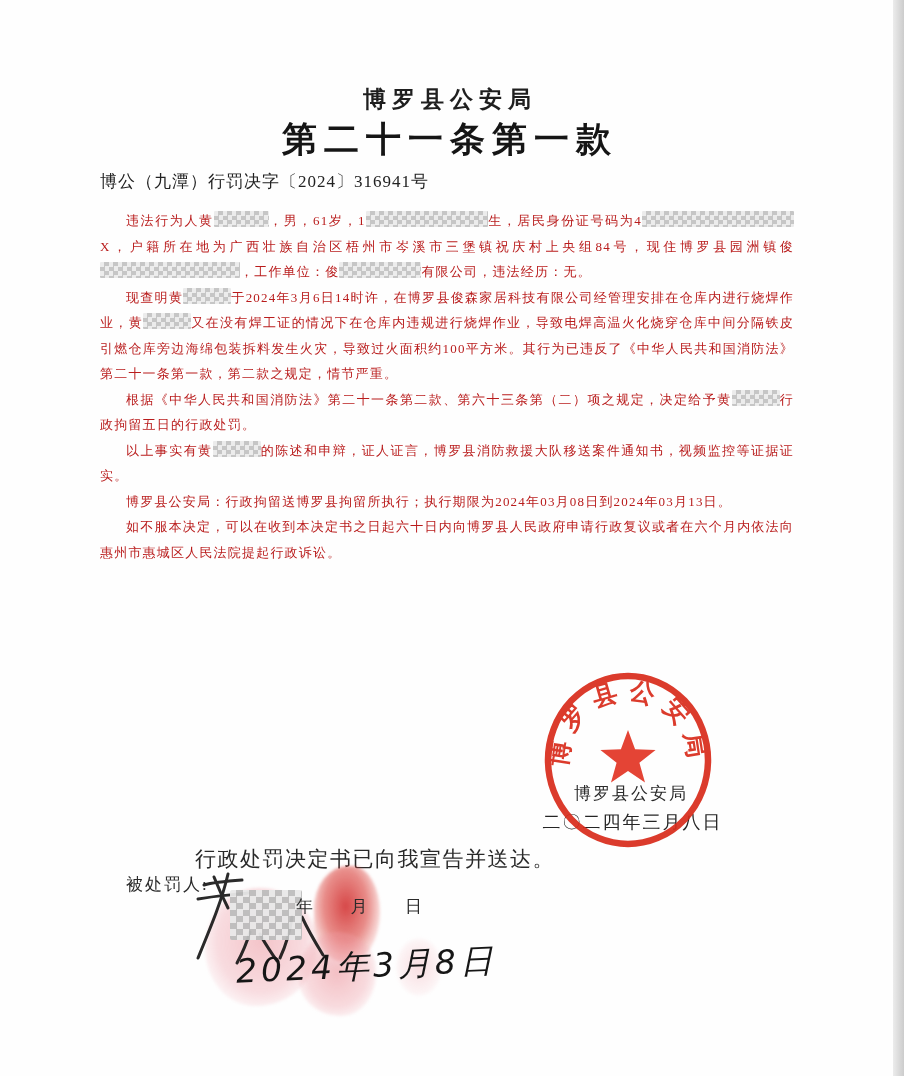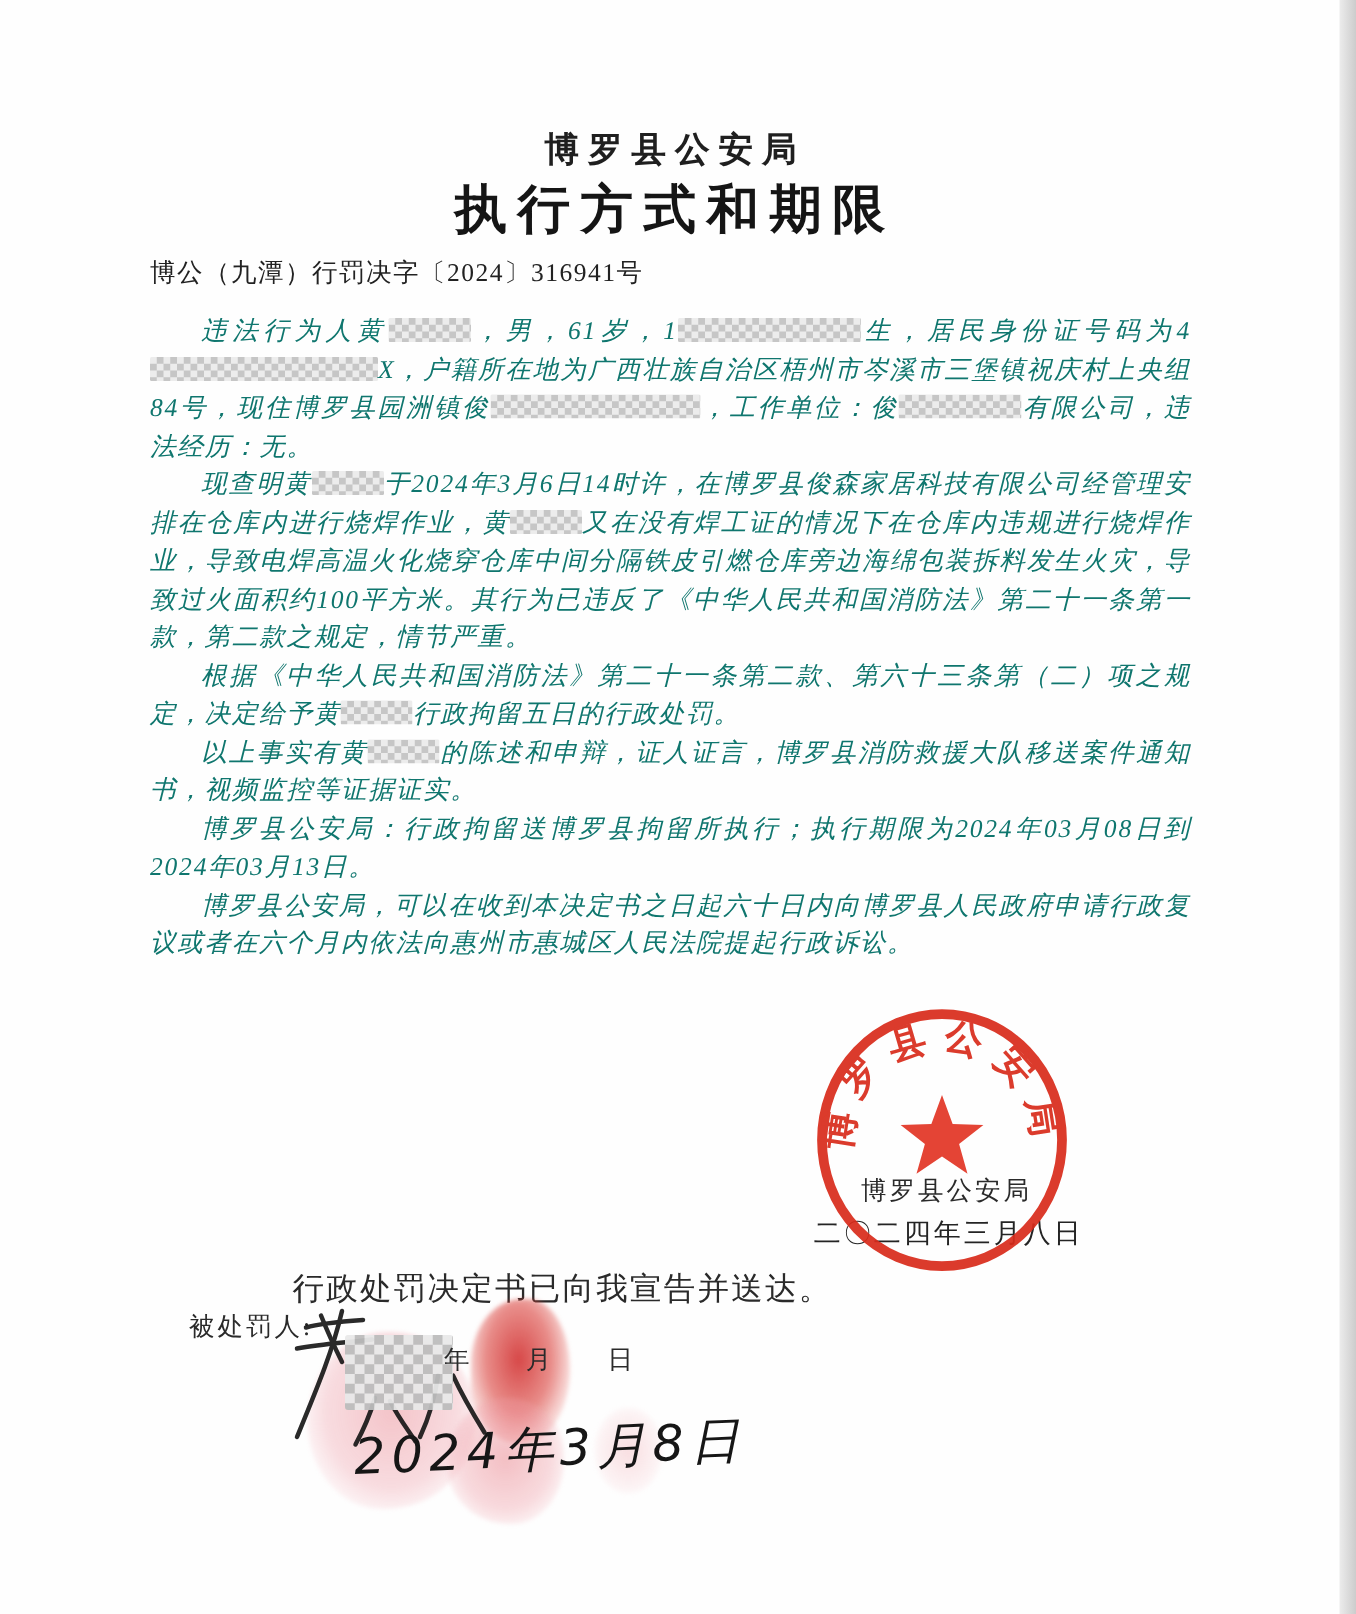--- a/index.html
+++ b/index.html
@@ -11,21 +11,21 @@
     background:linear-gradient(to right,#ececec,#cccccc);}
   
   .org-title{position:absolute;top:84px;left:100px;width:700px;text-align:center;
     font-size:23px;font-weight:bold;letter-spacing:6px;color:#1f1f1f;}
   .doc-title{position:absolute;top:116px;left:100px;width:700px;text-align:center;
     font-size:35px;font-weight:bold;letter-spacing:7px;color:#151515;}
   .doc-number{position:absolute;top:170px;left:100px;width:692px;
     font-size:17px;letter-spacing:1px;color:#222;}
   
   .body-text{position:absolute;top:208px;left:100px;width:694px;
-    font-size:17px;line-height:25.5px;letter-spacing:1.2px;text-align:justify;color:#0f766e;font-style:italic;}
+    font-size:13px;line-height:25.5px;letter-spacing:1.2px;text-align:justify;color:#b91c1c;}
   .para{margin:0;text-indent:2em;}
   .redact{display:inline-block;height:16px;vertical-align:-2px;border-radius:1px;
     background:repeating-conic-gradient(#c6c6c6 0% 25%,#ececec 0% 50%);background-size:9px 9px;}
   
   .seal-wrap{position:absolute;left:540px;top:664px;width:190px;height:200px;}
   .seal-agency{position:absolute;left:556px;top:782px;width:150px;text-align:center;
     font-size:17px;letter-spacing:2px;color:#2a2a2a;z-index:1;}
   .seal-date{position:absolute;left:540px;top:810px;width:185px;text-align:center;
     font-size:18px;letter-spacing:2px;color:#242424;z-index:1;}
   .seal-svg{position:absolute;left:0;top:0;z-index:2;opacity:.92;}
@@ -50,30 +50,30 @@
   .sig-mosaic{position:absolute;left:230px;top:890px;width:72px;height:50px;z-index:3;opacity:.95;
     background:repeating-conic-gradient(#bdbdbd 0% 25%,#e9e9e9 0% 50%);background-size:13px 13px;border-radius:2px;}
 </style>
 </head>
 <body>
 
 <div class="page">
   <div class="edge-strip"></div>
 
   <div class="org-title">博罗县公安局</div>
-  <div class="doc-title">执行方式和期限</div>
+  <div class="doc-title">第二十一条第一款</div>
   <div class="doc-number">博公（九潭）行罚决字〔2024〕316941号</div>
 
   <div class="body-text">
       <p class="para">违法行为人黄<span class="redact" style="width: 55px;"></span>，男，61岁，1<span class="redact" style="width: 122px;"></span>生，居民身份证号码为4<span class="redact" style="width: 152px;"></span>X，户籍所在地为广西壮族自治区梧州市岑溪市三堡镇祝庆村上央组84号，现住博罗县园洲镇俊<span class="redact" style="width: 140px;"></span>，工作单位：俊<span class="redact" style="width: 82px;"></span>有限公司，违法经历：无。</p>
       <p class="para">现查明黄<span class="redact" style="width: 48px;"></span>于2024年3月6日14时许，在博罗县俊森家居科技有限公司经管理安排在仓库内进行烧焊作业，黄<span class="redact" style="width: 48px;"></span>又在没有焊工证的情况下在仓库内违规进行烧焊作业，导致电焊高温火化烧穿仓库中间分隔铁皮引燃仓库旁边海绵包装拆料发生火灾，导致过火面积约100平方米。其行为已违反了《中华人民共和国消防法》第二十一条第一款，第二款之规定，情节严重。</p>
       <p class="para">根据《中华人民共和国消防法》第二十一条第二款、第六十三条第（二）项之规定，决定给予黄<span class="redact" style="width: 48px;"></span>行政拘留五日的行政处罚。</p>
       <p class="para">以上事实有黄<span class="redact" style="width: 48px;"></span>的陈述和申辩，证人证言，博罗县消防救援大队移送案件通知书，视频监控等证据证实。</p>
       <p class="para">博罗县公安局：行政拘留送博罗县拘留所执行；执行期限为2024年03月08日到2024年03月13日。</p>
-      <p class="para">博罗县公安局，可以在收到本决定书之日起六十日内向博罗县人民政府申请行政复议或者在六个月内依法向惠州市惠城区人民法院提起行政诉讼。</p>
+      <p class="para">如不服本决定，可以在收到本决定书之日起六十日内向博罗县人民政府申请行政复议或者在六个月内依法向惠州市惠城区人民法院提起行政诉讼。</p>
     </div>
 
   <div class="seal-agency">博罗县公安局</div>
   <div class="seal-date">二〇二四年三月八日</div>
 
   <div class="seal-wrap">
     <svg class="seal-svg" width="190" height="200" viewBox="0 0 190 200">
       <ellipse cx="88" cy="96" rx="80" ry="84" fill="none" stroke="#d92b1b" stroke-width="6.5"></ellipse>
       <polygon points="88,66 95.1,85.3 115.6,86 99.4,98.7 105,118.5 88,107 71,118.5 76.6,98.7 60.4,86 80.9,85.3" fill="#e23524"></polygon>
       <path id="sealArc" d="M 34.4 122.5 A 60 60 0 1 1 141.6 122.5" fill="none"></path>

